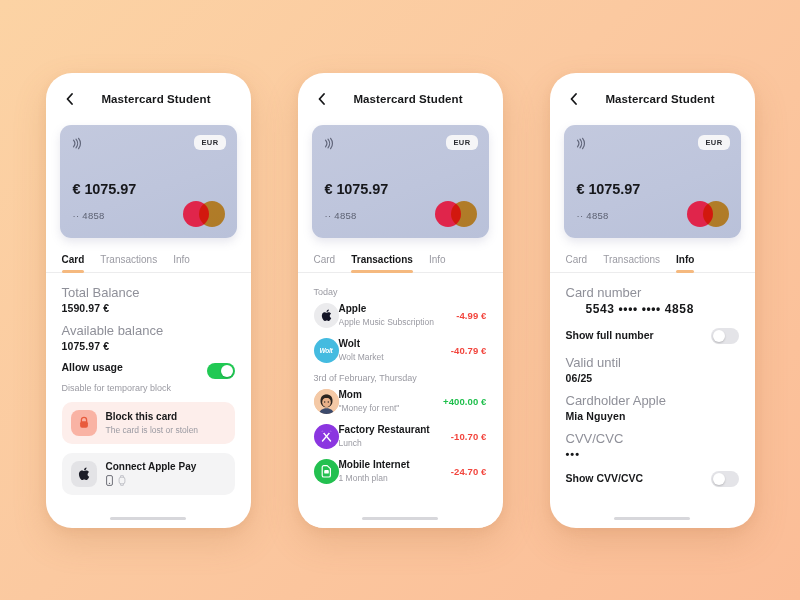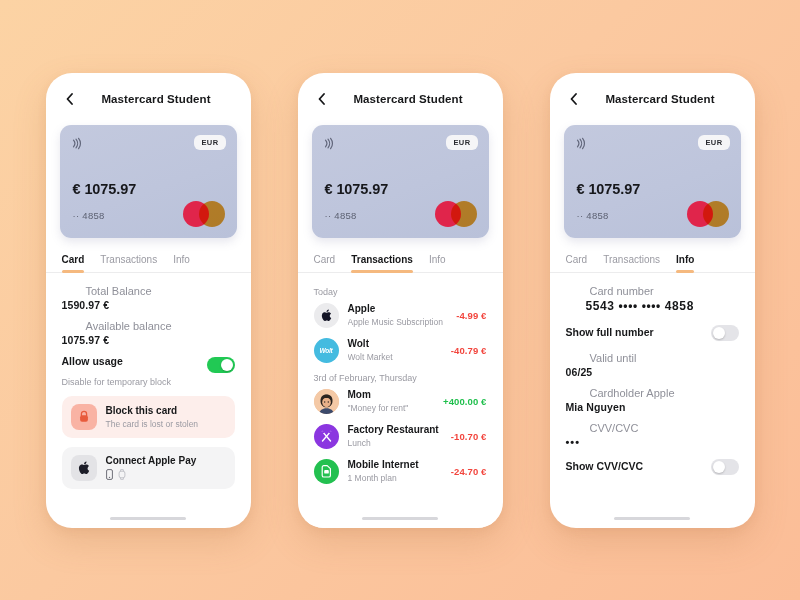--- a/index.html
+++ b/index.html
@@ -113,21 +113,21 @@
   .tab.active { color: #17181a; font-weight: bold; }
   .tab.active::after {
     content: ""; position: absolute;
     left: 0; right: 0; bottom: -1px; height: 2.5px;
     background: #f5b97f; border-radius: 2px;
   }
 
   
   .body { flex: 1 1 auto; padding: 12px 16px 0 16px; overflow: hidden; position: relative; }
 
-  .lbl { font-size: 11px; color: #8f9099; margin-bottom: 2px; margin-left: 24px; }
+  .lbl { font-size: 13px; color: #8f9099; margin-bottom: 2px; }
   .val { font-size: 10.5px; font-weight: bold; color: #17181a; margin-bottom: 9px; letter-spacing: .1px; }
 
   .row-toggle {
     display: flex; align-items: flex-start; justify-content: space-between;
     margin-top: 2px;
   }
   .row-toggle .rt-text .t1 { font-size: 10.5px; font-weight: bold; color: #17181a; }
   .row-toggle .rt-text .t2 { font-size: 9px; color: #9a9aa2; margin-top: 10px; }
 
   .switch {
@@ -160,21 +160,21 @@
   }
   .ic-grey { background: #e3e3e6; }
   .ic-pink { background: #f9b3a4; }
   .tile-txt .tt1 { font-size: 10px; font-weight: bold; color: #17181a; }
   .tile-txt .tt2 { font-size: 8.5px; color: #9a9aa2; margin-top: 3px; }
   .dev-icons { display: flex; align-items: center; gap: 5px; margin-top: 3px; }
 
   
   .tx-date { font-size: 9px; color: #9a9aa2; margin: 2px 0 6px 0; }
   .tx {
-    display: flex; align-items: center; gap: 9px;
+    display: flex; align-items: center; 
     margin-bottom: 10px;
     cursor: pointer;
   }
   .tx-av {
     width: 25px; height: 25px; border-radius: 50%;
     flex: 0 0 auto;
     display: flex; align-items: center; justify-content: center;
     overflow: hidden; position: relative;
   }
   .tx-mid { flex: 1 1 auto; min-width: 0; }

